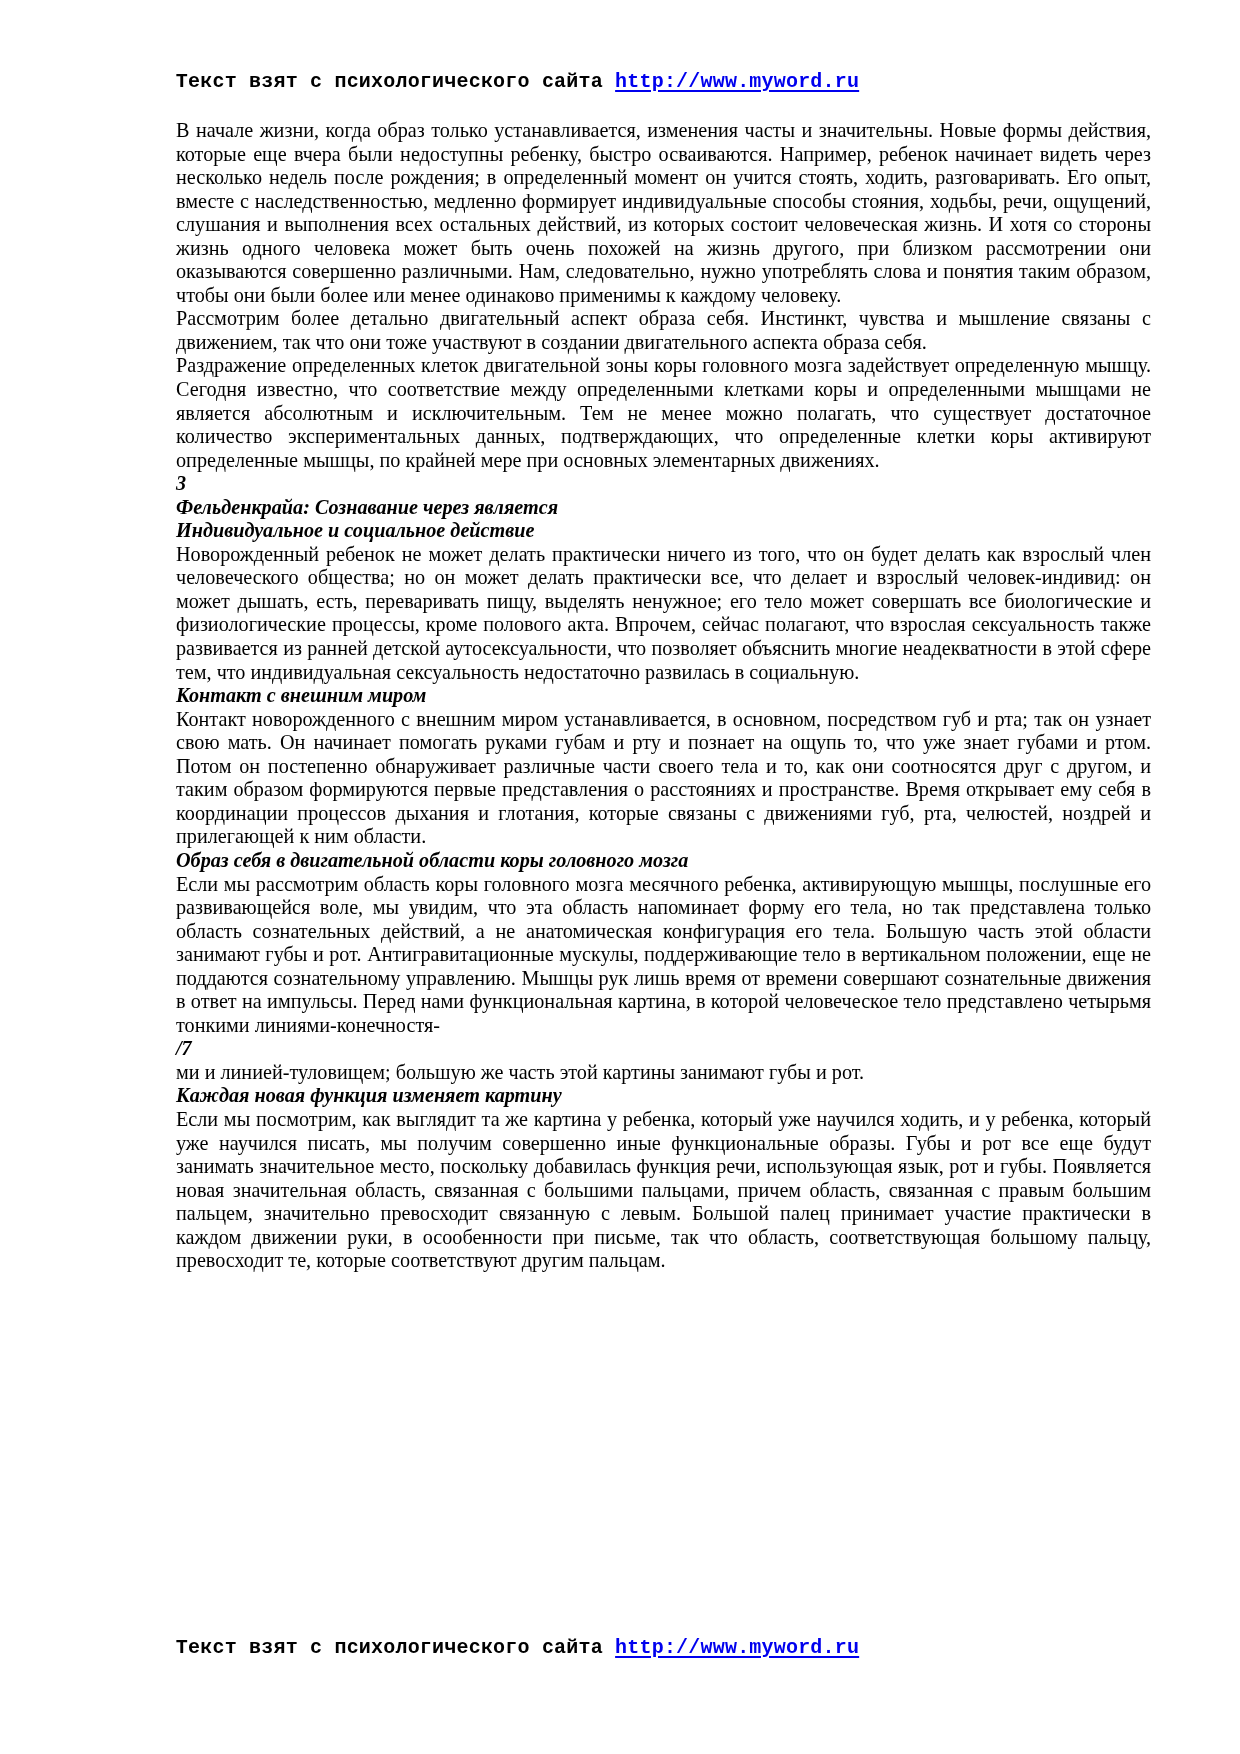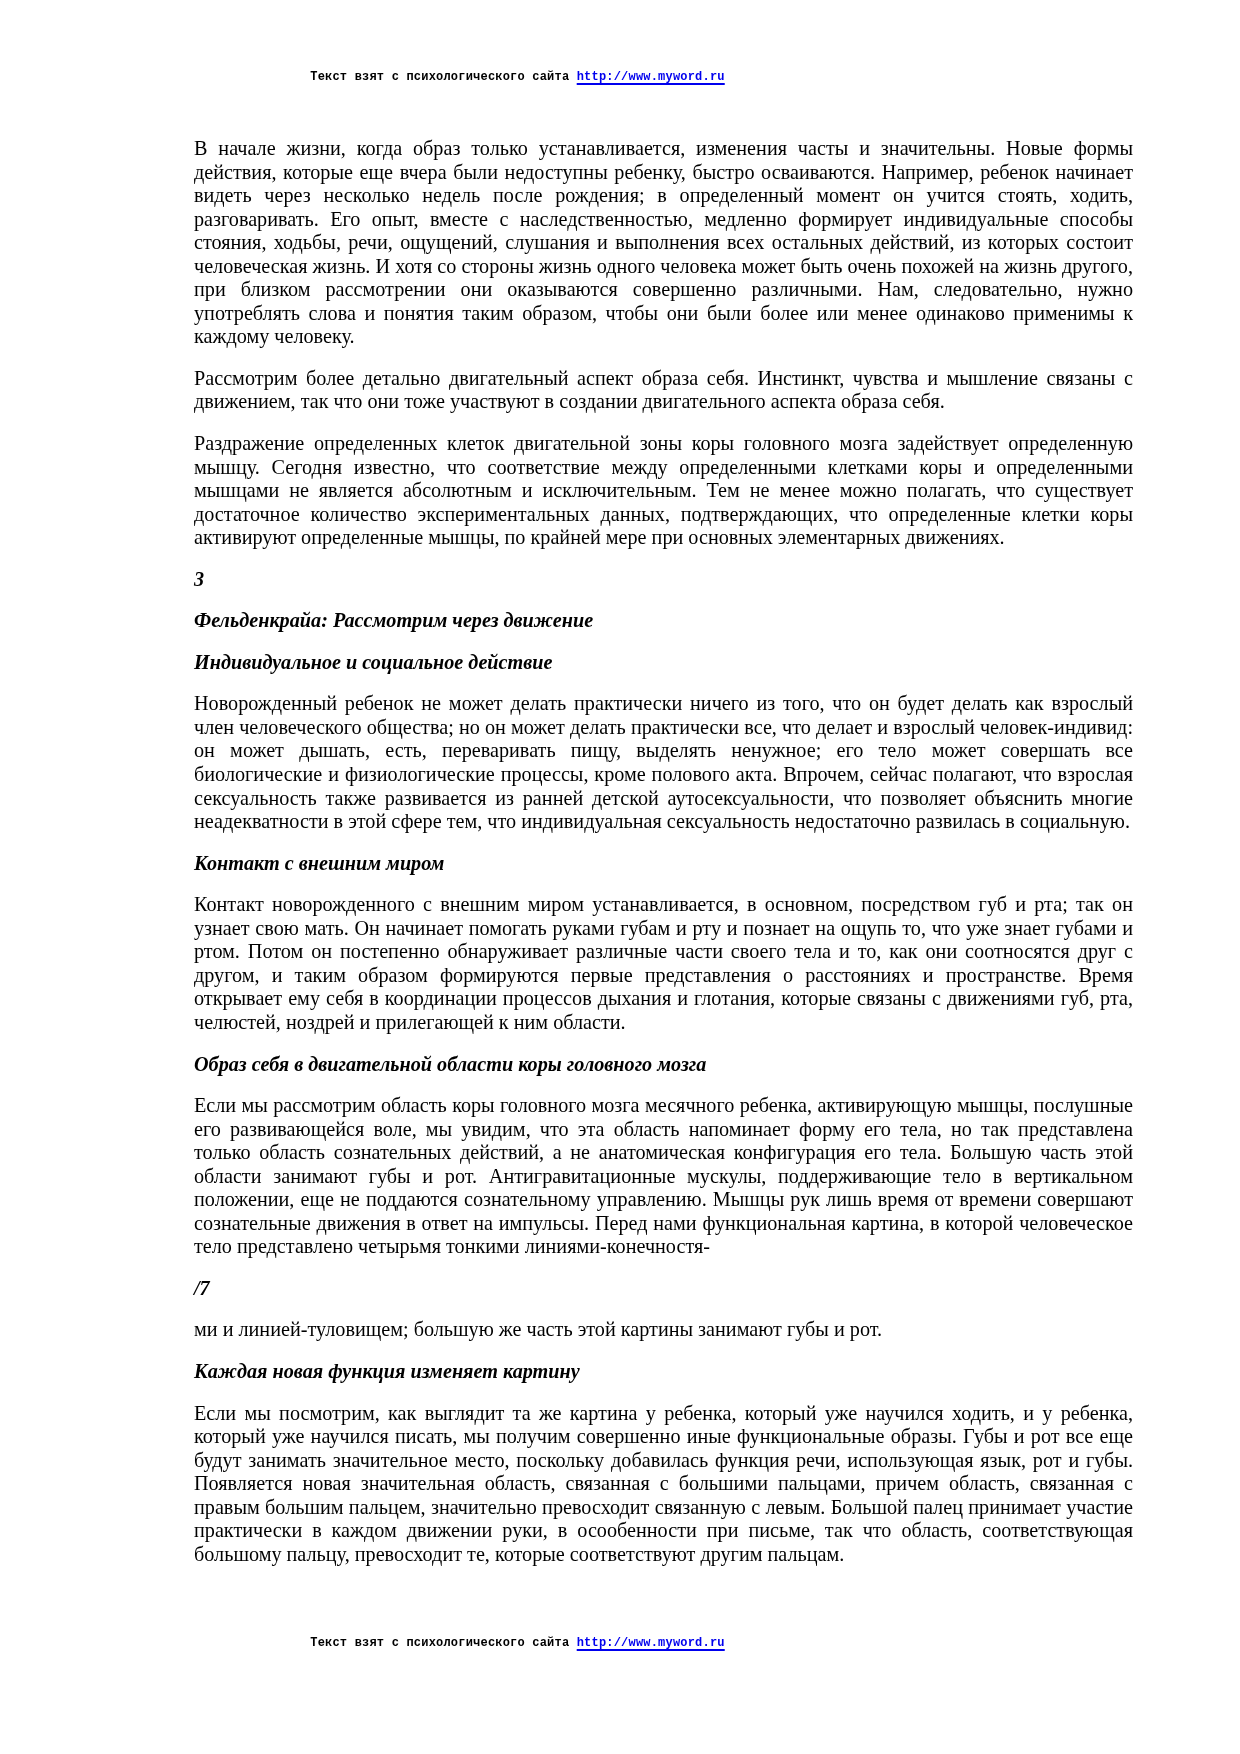--- a/index.html
+++ b/index.html
@@ -13,21 +13,21 @@
       position: relative;
       overflow: hidden;
       color: #000000;
     }
     .page-header, .page-footer {
       position: absolute;
       left: 0;
       width: 1035px;
       text-align: center;
       font-family: "Liberation Mono", "DejaVu Sans Mono", monospace;
-      font-size: 12px;
+      font-size: 20px;
       font-weight: bold;
       letter-spacing: 0.2px;
       white-space: nowrap;
     }
     .page-header { top: 70px; }
     .page-footer { top: 1636px; }
     .page-header .lead, .page-footer .lead {
       color: #000000;
     }
     .site-link {
@@ -41,21 +41,21 @@
       position: absolute;
       left: 176px;
       top: 119px;
       width: 975px;
       font-family: "Liberation Serif", "DejaVu Serif", serif;
       font-size: 20.2px;
       line-height: 23.55px;
       text-align: justify;
     }
     .content p {
-      margin: 18px;
+      margin: 0;
     }
     .content .heading {
       font-weight: bold;
       font-style: italic;
       text-align: left;
     }
     .content .last-line-left {
       text-align-last: left;
     }
   </style>
@@ -65,21 +65,21 @@
 <div class="page-header">
   <span class="lead">Текст взят с психологического сайта</span>
   <a class="site-link">http://www.myword.ru</a>
 </div>
 
 <div class="content">
   <p class="last-line-left">В начале жизни, когда образ только устанавливается, изменения часты и значительны. Новые формы действия, которые еще вчера были недоступны ребенку, быстро осваиваются. Например, ребенок начинает видеть через несколько недель после рождения; в определенный момент он учится стоять, ходить, разговаривать. Его опыт, вместе с наследственностью, медленно формирует индивидуальные способы стояния, ходьбы, речи, ощущений, слушания и выполнения всех остальных действий, из которых состоит человеческая жизнь. И хотя со стороны жизнь одного человека может быть очень похожей на жизнь другого, при близком рассмотрении они оказываются совершенно различными. Нам, следовательно, нужно употреблять слова и понятия таким образом, чтобы они были более или менее одинаково применимы к каждому человеку.</p>
   <p class="last-line-left">Рассмотрим более детально двигательный аспект образа себя. Инстинкт, чувства и мышление связаны с движением, так что они тоже участвуют в создании двигательного аспекта образа себя.</p>
   <p class="last-line-left">Раздражение определенных клеток двигательной зоны коры головного мозга задействует определенную мышцу. Сегодня известно, что соответствие между определенными клетками коры и определенными мышцами не является абсолютным и исключительным. Тем не менее можно полагать, что существует достаточное количество экспериментальных данных, подтверждающих, что определенные клетки коры активируют определенные мышцы, по крайней мере при основных элементарных движениях.</p>
   <p class="heading">3</p>
-  <p class="heading">Фельденкрайа: Рассмотрим через движение</p>
+  <p class="heading">Фельденкрайа: Сознавание через является</p>
   <p class="heading">Индивидуальное и социальное действие</p>
   <p class="last-line-left">Новорожденный ребенок не может делать практически ничего из того, что он будет делать как взрослый член человеческого общества; но он может делать практически все, что делает и взрослый человек-индивид: он может дышать, есть, переваривать пищу, выделять ненужное; его тело может совершать все биологические и физиологические процессы, кроме полового акта. Впрочем, сейчас полагают, что взрослая сексуальность также развивается из ранней детской аутосексуальности, что позволяет объяснить многие неадекватности в этой сфере тем, что индивидуальная сексуальность недостаточно развилась в социальную.</p>
   <p class="heading">Контакт с внешним миром</p>
   <p class="last-line-left">Контакт новорожденного с внешним миром устанавливается, в основном, посредством губ и рта; так он узнает свою мать. Он начинает помогать руками губам и рту и познает на ощупь то, что уже знает губами и ртом. Потом он постепенно обнаруживает различные части своего тела и то, как они соотносятся друг с другом, и таким образом формируются первые представления о расстояниях и пространстве. Время открывает ему себя в координации процессов дыхания и глотания, которые связаны с движениями губ, рта, челюстей, ноздрей и прилегающей к ним области.</p>
   <p class="heading">Образ себя в двигательной области коры головного мозга</p>
   <p class="last-line-left">Если мы рассмотрим область коры головного мозга месячного ребенка, активирующую мышцы, послушные его развивающейся воле, мы увидим, что эта область напоминает форму его тела, но так представлена только область сознательных действий, а не анатомическая конфигурация его тела. Большую часть этой области занимают губы и рот. Антигравитационные мускулы, поддерживающие тело в вертикальном положении, еще не поддаются сознательному управлению. Мышцы рук лишь время от времени совершают сознательные движения в ответ на импульсы. Перед нами функциональная картина, в которой человеческое тело представлено четырьмя тонкими линиями-конечностя-</p>
   <p class="heading">/7</p>
   <p class="last-line-left">ми и линией-туловищем; большую же часть этой картины занимают губы и рот.</p>
   <p class="heading">Каждая новая функция изменяет картину</p>
   <p class="last-line-left">Если мы посмотрим, как выглядит та же картина у ребенка, который уже научился ходить, и у ребенка, который уже научился писать, мы получим совершенно иные функциональные образы. Губы и рот все еще будут занимать значительное место, поскольку добавилась функция речи, использующая язык, рот и губы. Появляется новая значительная область, связанная с большими пальцами, причем область, связанная с правым большим пальцем, значительно превосходит связанную с левым. Большой палец принимает участие практически в каждом движении руки, в осообенности при письме, так что область, соответствующая большому пальцу, превосходит те, которые соответствуют другим пальцам.</p>

